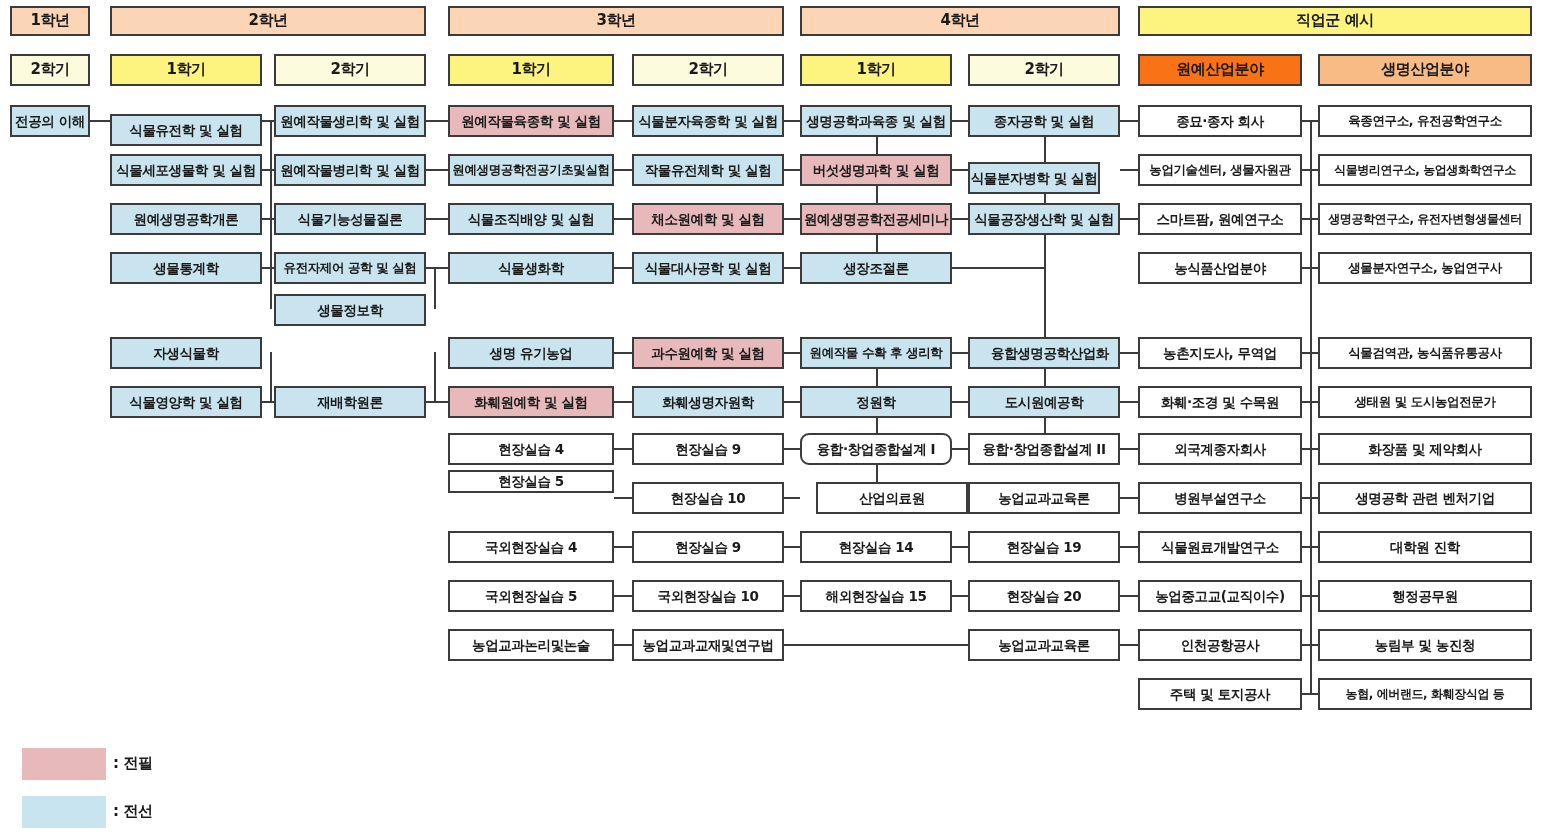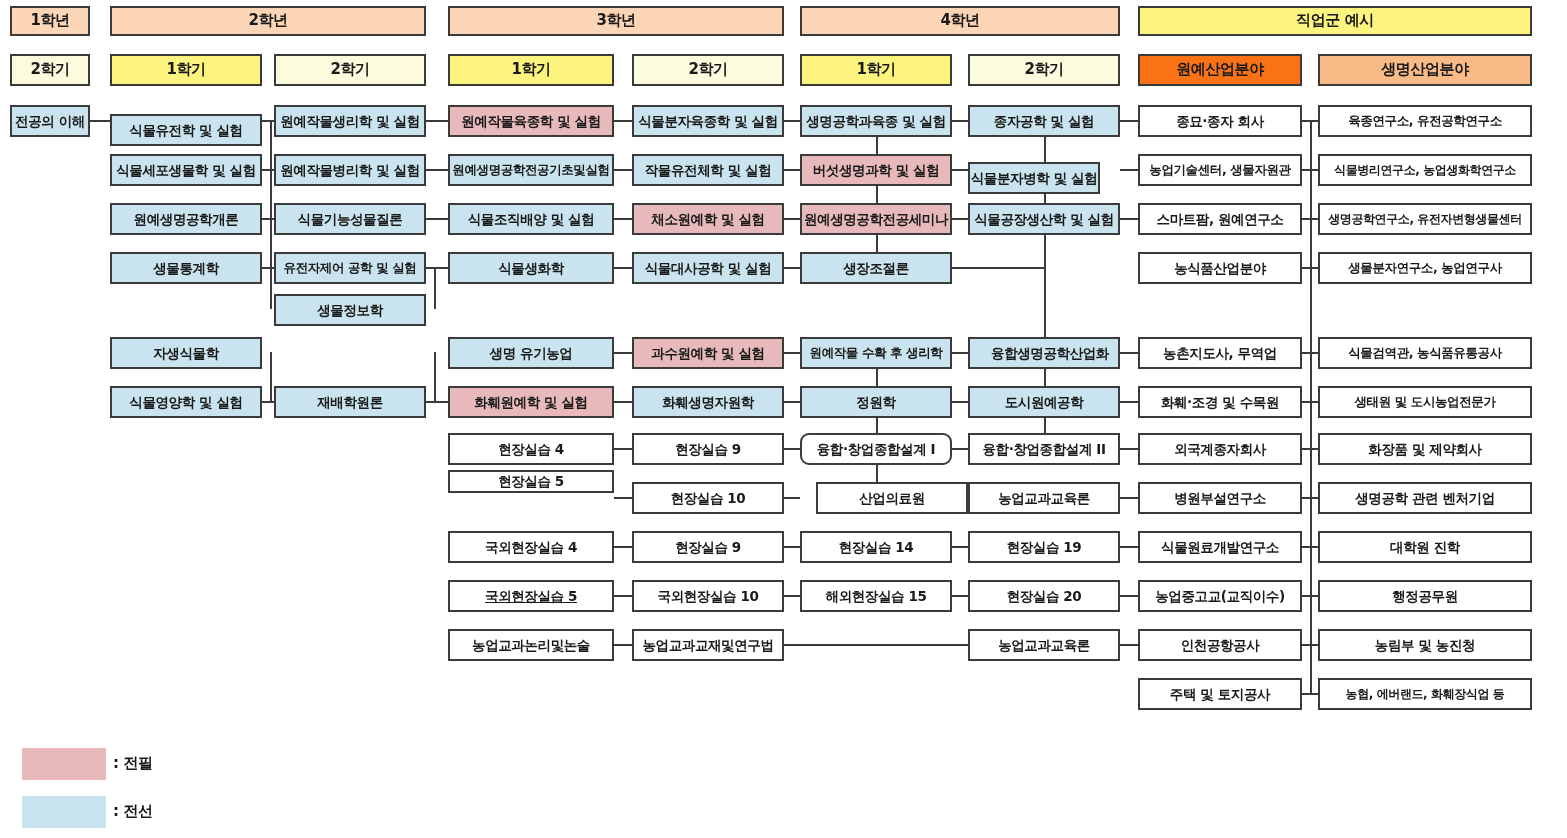--- a/index.html
+++ b/index.html
@@ -186,21 +186,21 @@
       <div class="box course f-elec" style="left:274px;top:386px;width:152px;height:32px;">재배학원론</div>
       <div class="box course f-req" style="left:448px;top:105px;width:166px;height:32px;">원예작물육종학 및 실험</div>
       <div class="box course f-elec" style="left:448px;top:154px;width:166px;height:32px;font-size:12.5px;">원예생명공학전공기초및실험</div>
       <div class="box course f-elec" style="left:448px;top:203px;width:166px;height:32px;">식물조직배양 및 실험</div>
       <div class="box course f-elec" style="left:448px;top:252px;width:166px;height:32px;">식물생화학</div>
       <div class="box course f-elec" style="left:448px;top:337px;width:166px;height:32px;">생명 유기농업</div>
       <div class="box course f-req" style="left:448px;top:386px;width:166px;height:32px;">화훼원예학 및 실험</div>
       <div class="box course f-plain" style="left:448px;top:433px;width:166px;height:32px;">현장실습 4</div>
       <div class="box course f-plain" style="left:448px;top:470px;width:166px;height:23px;">현장실습 5</div>
       <div class="box course f-plain" style="left:448px;top:531px;width:166px;height:32px;">국외현장실습 4</div>
-      <div class="box course f-plain" style="left:448px;top:580px;width:166px;height:32px;text-decoration:underline;">국외현장실습 5</div>
+      <div class="box course f-plain" style="left:448px;top:580px;width:166px;height:32px;">국외현장실습 5</div>
       <div class="box course f-plain" style="left:448px;top:629px;width:166px;height:32px;">농업교과논리및논술</div>
       <div class="box course f-elec" style="left:632px;top:105px;width:152px;height:32px;">식물분자육종학 및 실험</div>
       <div class="box course f-elec" style="left:632px;top:154px;width:152px;height:32px;">작물유전체학 및 실험</div>
       <div class="box course f-req" style="left:632px;top:203px;width:152px;height:32px;">채소원예학 및 실험</div>
       <div class="box course f-elec" style="left:632px;top:252px;width:152px;height:32px;">식물대사공학 및 실험</div>
       <div class="box course f-req" style="left:632px;top:337px;width:152px;height:32px;">과수원예학 및 실험</div>
       <div class="box course f-elec" style="left:632px;top:386px;width:152px;height:32px;">화훼생명자원학</div>
       <div class="box course f-plain" style="left:632px;top:433px;width:152px;height:32px;">현장실습 9</div>
       <div class="box course f-plain" style="left:632px;top:482px;width:152px;height:32px;">현장실습 10</div>
       <div class="box course f-plain" style="left:632px;top:531px;width:152px;height:32px;">현장실습 9</div>

